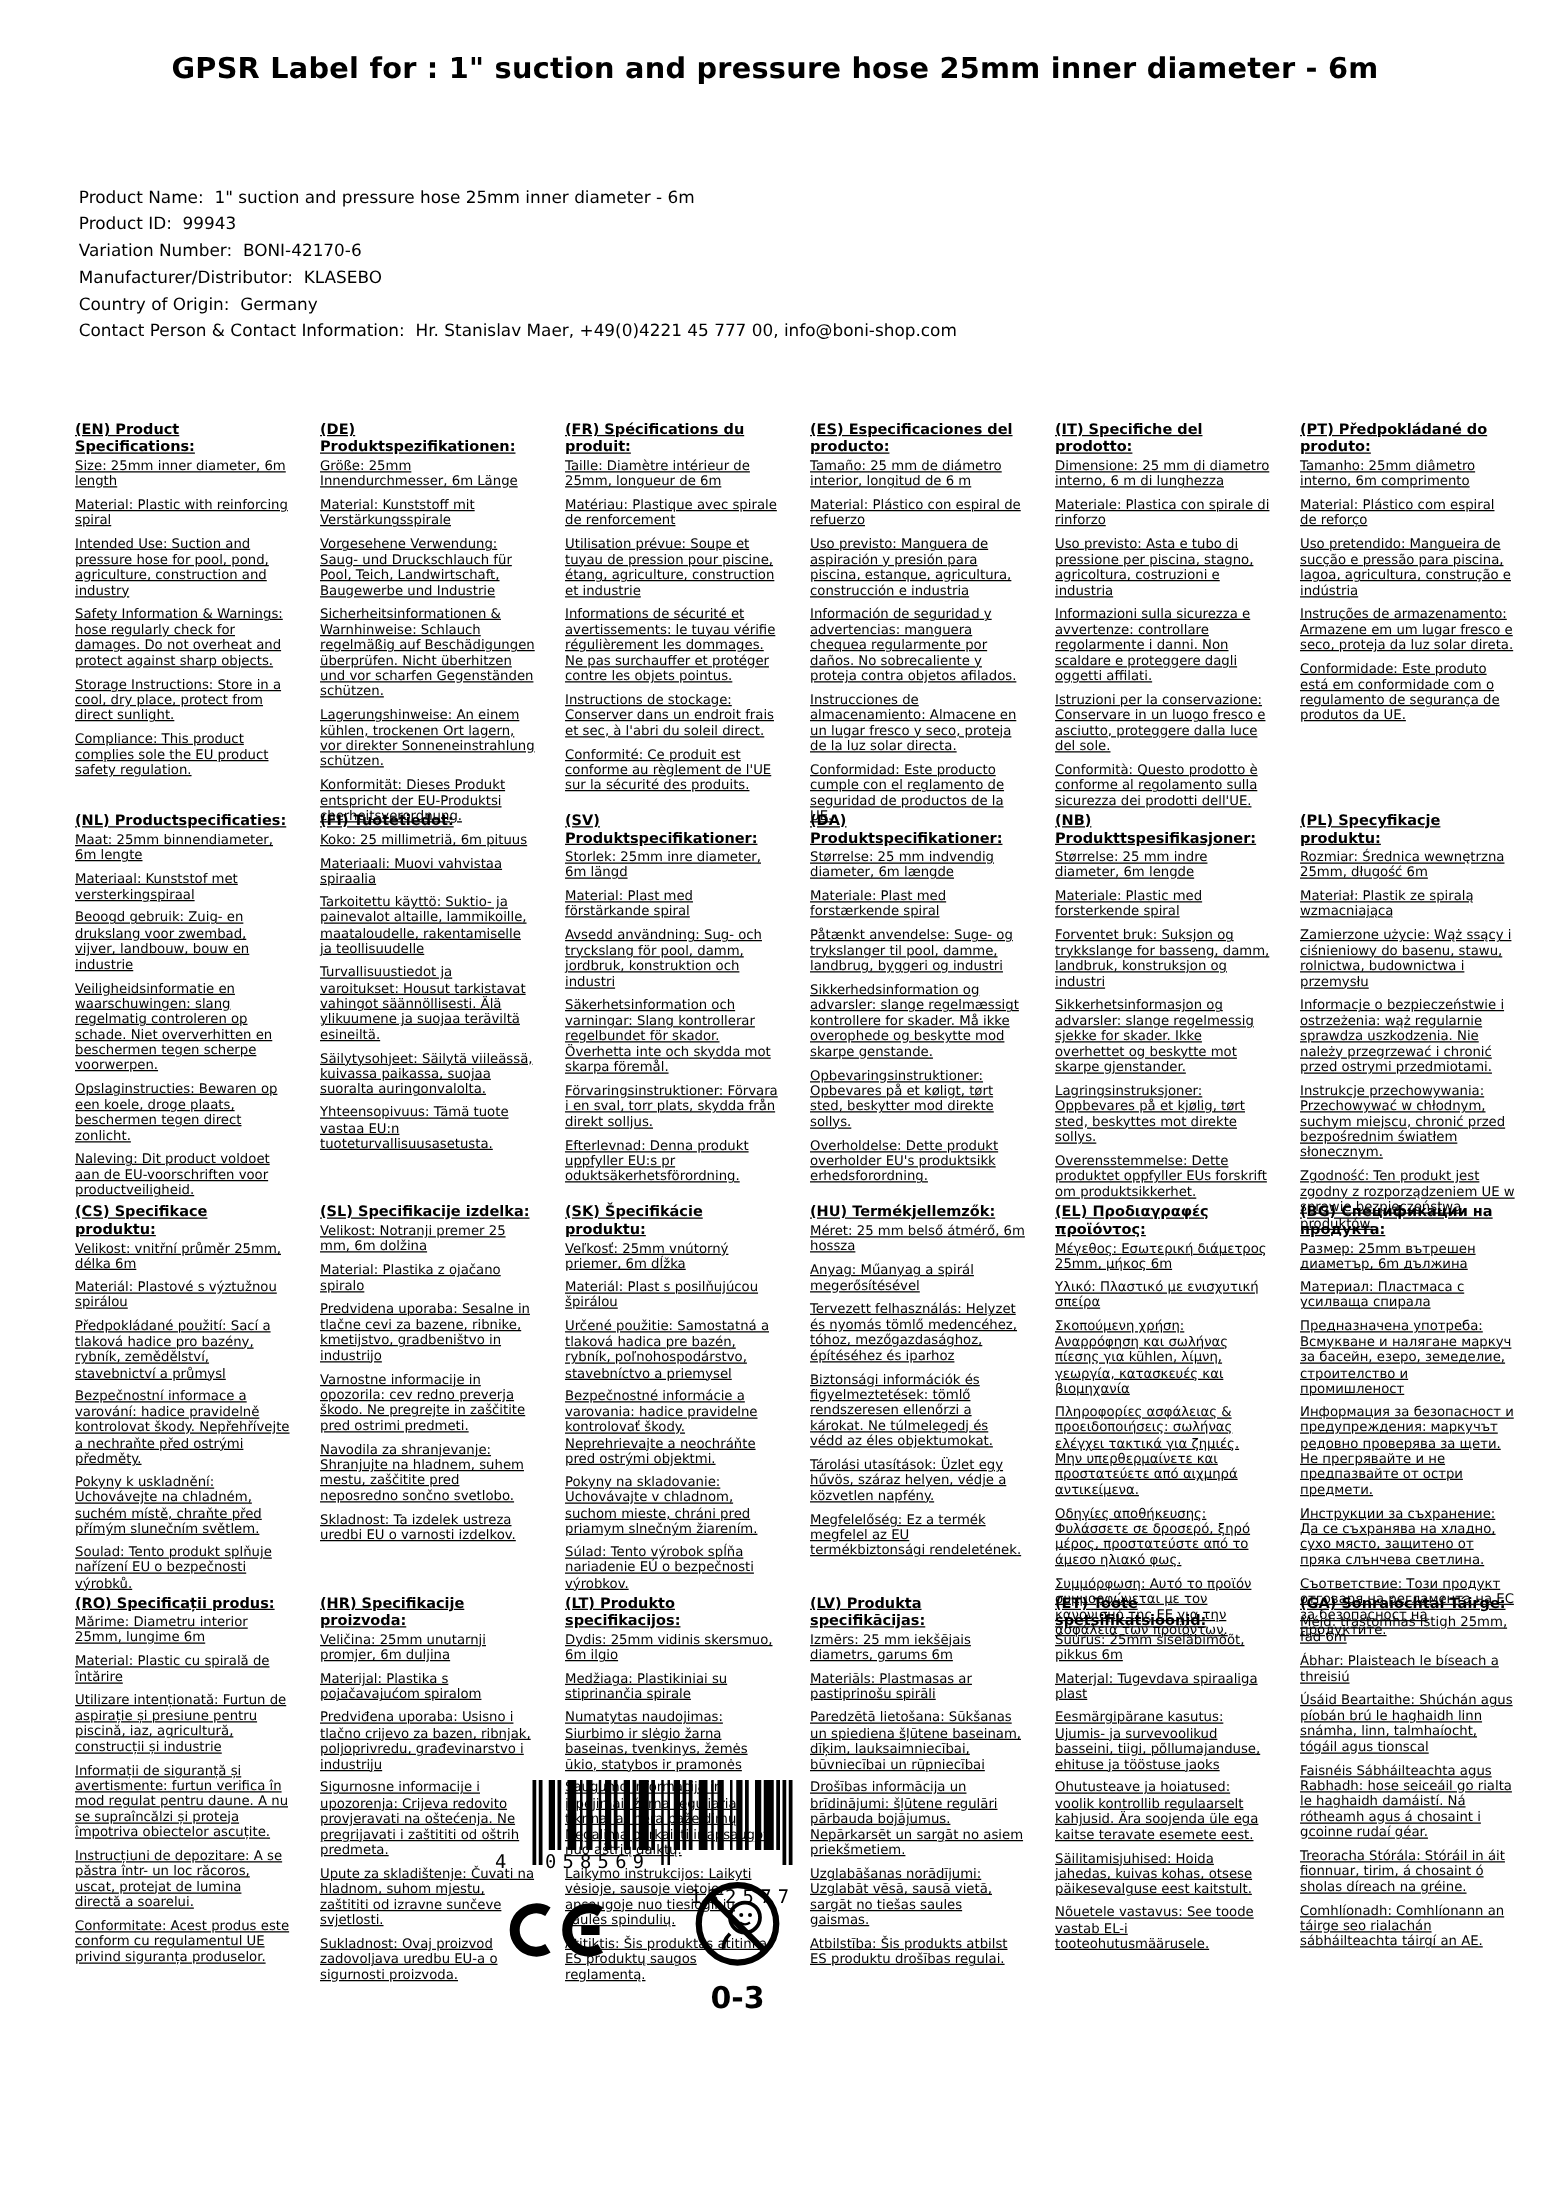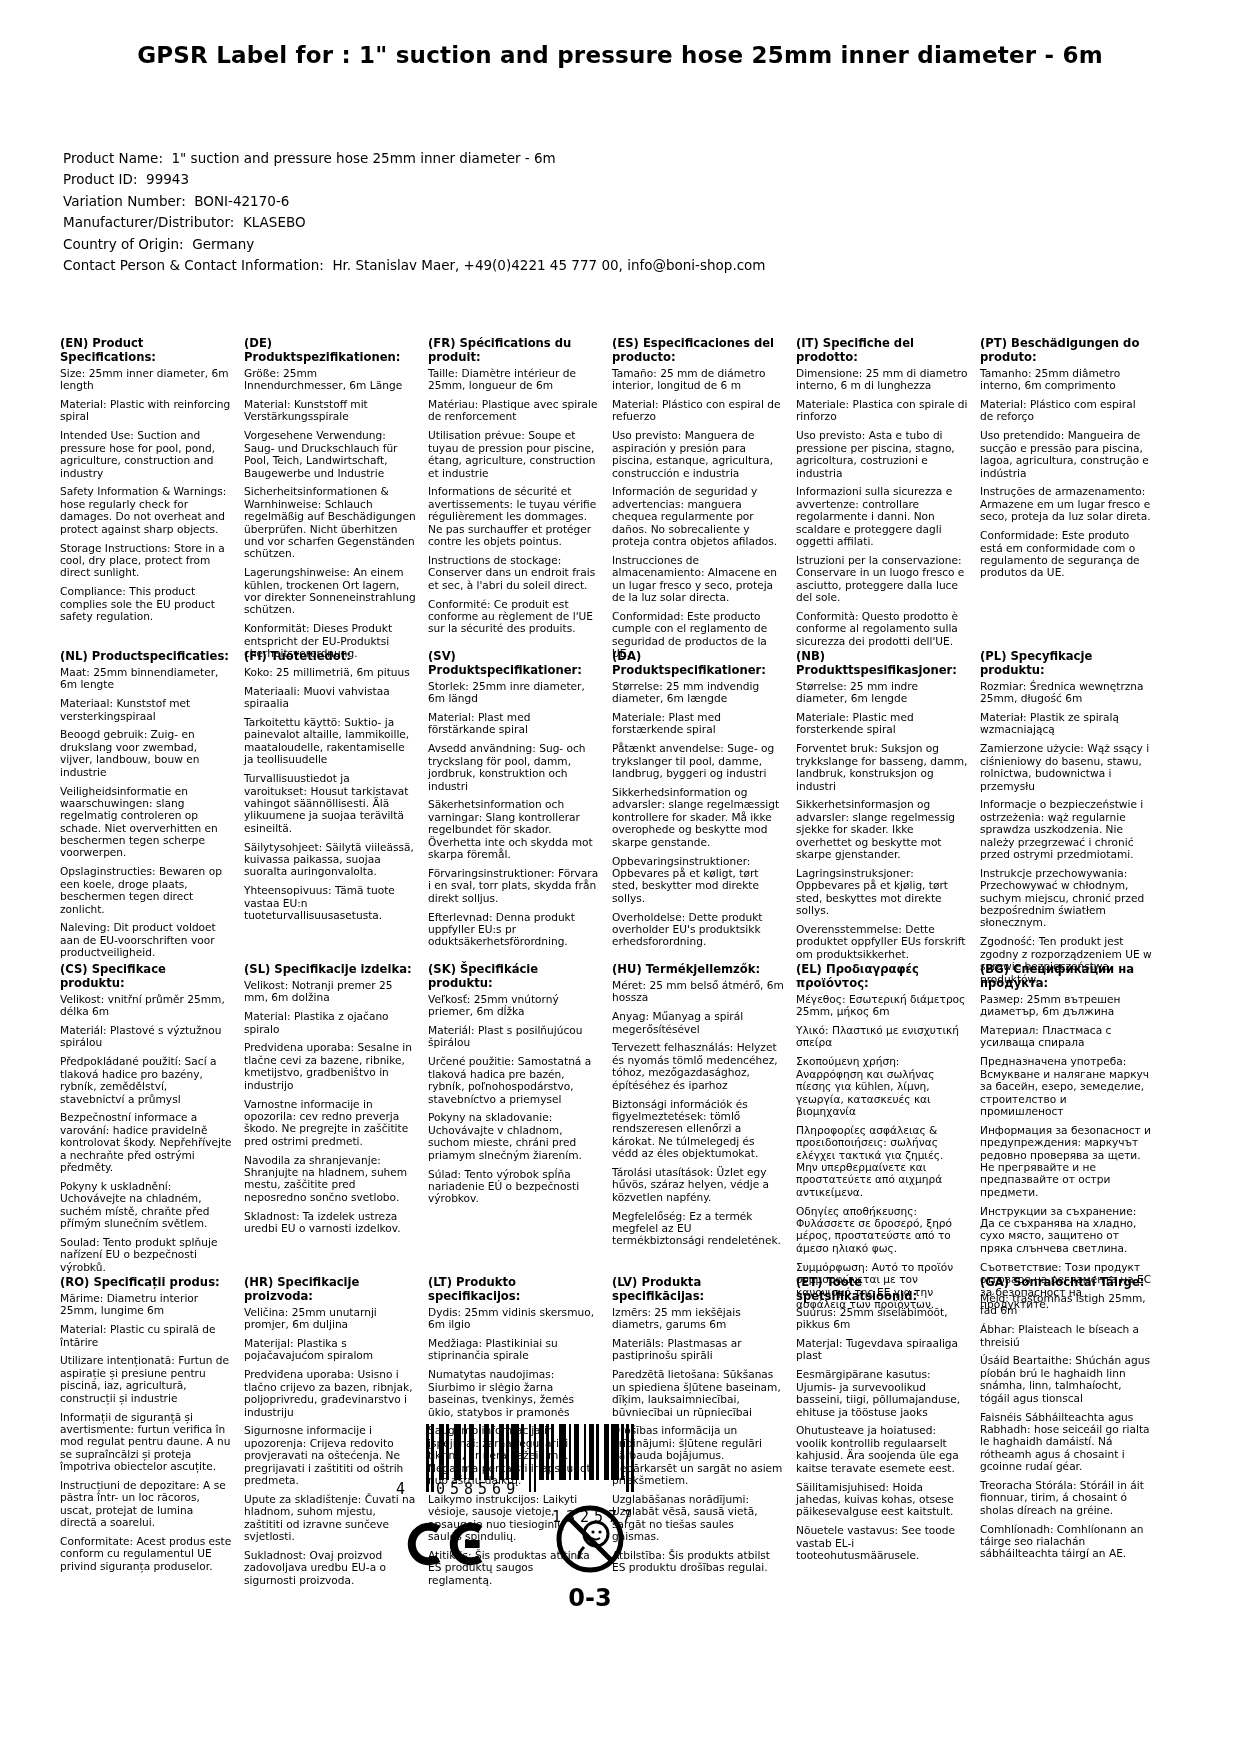--- a/index.html
+++ b/index.html
@@ -4,21 +4,21 @@
 <style>
   html,body{margin:0;padding:0;background:#fff;}
   .page{position:relative;width:1241px;height:1754px;background:#ffffff;overflow:hidden;
         font-family:"DejaVu Sans","Liberation Sans",sans-serif;color:#000;}
   .title{position:absolute;top:38px;left:120px;width:1000px;text-align:center;
          font-size:23px;font-weight:bold;line-height:1.55;letter-spacing:0.2px;}
   .product-info{position:absolute;top:148px;left:63px;width:1100px;font-size:13.5px;line-height:21.4px;}
   .info-line .lbl{font-weight:normal;}
   .info-line .val{font-weight:normal;}
   .lang-grid{position:absolute;top:337px;left:60px;display:grid;
-             grid-template-columns:repeat(6,172px);column-gap:12px;grid-auto-rows:313px;}
+             grid-template-columns:repeat(6,172px);column-gap:24px;grid-auto-rows:313px;text-decoration:underline;}
   .lang-block{overflow:visible;}
   .lang-block h3{margin:0 0 2px 0;font-size:11.6px;font-weight:bold;line-height:1.2;}
   .lang-block p{margin:0 0 6.5px 0;font-size:10.6px;line-height:1.17;}
   .barcode-wrap{position:absolute;left:396px;top:1424px;width:270px;height:80px;}
   .barcode-bars{position:absolute;left:30px;top:0;display:flex;align-items:flex-start;}
   .barcode-bars .bar{background:#000;}
   .bc-num{position:absolute;font-size:15px;font-family:"DejaVu Sans Mono","Liberation Mono",monospace;}
   .bc-prefix{left:0;top:56px;}
   .bc-left{left:40px;top:56px;letter-spacing:5px;}
   .bc-right{left:156px;top:56px;letter-spacing:5px;margin-top:28px;}
@@ -82,21 +82,21 @@
       <div class="lang-block">
         <h3>(IT) Specifiche del prodotto:</h3>
         <p>Dimensione: 25 mm di diametro interno, 6 m di lunghezza</p>
         <p>Materiale: Plastica con spirale di rinforzo</p>
         <p>Uso previsto: Asta e tubo di pressione per piscina, stagno, agricoltura, costruzioni e industria</p>
         <p>Informazioni sulla sicurezza e avvertenze: controllare regolarmente i danni. Non scaldare e proteggere dagli oggetti affilati.</p>
         <p>Istruzioni per la conservazione: Conservare in un luogo fresco e asciutto, proteggere dalla luce del sole.</p>
         <p>Conformità: Questo prodotto è conforme al regolamento sulla sicurezza dei prodotti dell'UE.</p>
       </div>
       <div class="lang-block">
-        <h3>(PT) Beschädigungen do produto:</h3>
+        <h3>(PT) Předpokládané do produto:</h3>
         <p>Tamanho: 25mm diâmetro interno, 6m comprimento</p>
         <p>Material: Plástico com espiral de reforço</p>
         <p>Uso pretendido: Mangueira de sucção e pressão para piscina, lagoa, agricultura, construção e indústria</p>
         <p>Instruções de armazenamento: Armazene em um lugar fresco e seco, proteja da luz solar direta.</p>
         <p>Conformidade: Este produto está em conformidade com o regulamento de segurança de produtos da UE.</p>
       </div>
       <div class="lang-block">
         <h3>(NL) Productspecificaties:</h3>
         <p>Maat: 25mm binnendiameter, 6m lengte</p>
         <p>Materiaal: Kunststof met versterkingspiraal</p>
@@ -166,20 +166,21 @@
         <p>Predvidena uporaba: Sesalne in tlačne cevi za bazene, ribnike, kmetijstvo, gradbeništvo in industrijo</p>
         <p>Varnostne informacije in opozorila: cev redno preverja škodo. Ne pregrejte in zaščitite pred ostrimi predmeti.</p>
         <p>Navodila za shranjevanje: Shranjujte na hladnem, suhem mestu, zaščitite pred neposredno sončno svetlobo.</p>
         <p>Skladnost: Ta izdelek ustreza uredbi EU o varnosti izdelkov.</p>
       </div>
       <div class="lang-block">
         <h3>(SK) Špecifikácie produktu:</h3>
         <p>Veľkosť: 25mm vnútorný priemer, 6m dĺžka</p>
         <p>Materiál: Plast s posilňujúcou špirálou</p>
         <p>Určené použitie: Samostatná a tlaková hadica pre bazén, rybník, poľnohospodárstvo, stavebníctvo a priemysel</p>
+        <p>Bezpečnostné informácie a varovania: hadice pravidelne kontrolovať škody. Neprehrievajte a neochráňte pred ostrými objektmi.</p>
         <p>Pokyny na skladovanie: Uchovávajte v chladnom, suchom mieste, chráni pred priamym slnečným žiarením.</p>
         <p>Súlad: Tento výrobok spĺňa nariadenie EÚ o bezpečnosti výrobkov.</p>
       </div>
       <div class="lang-block">
         <h3>(HU) Termékjellemzők:</h3>
         <p>Méret: 25 mm belső átmérő, 6m hossza</p>
         <p>Anyag: Műanyag a spirál megerősítésével</p>
         <p>Tervezett felhasználás: Helyzet és nyomás tömlő medencéhez, tóhoz, mezőgazdasághoz, építéséhez és iparhoz</p>
         <p>Biztonsági információk és figyelmeztetések: tömlő rendszeresen ellenőrzi a károkat. Ne túlmelegedj és védd az éles objektumokat.</p>
         <p>Tárolási utasítások: Üzlet egy hűvös, száraz helyen, védje a közvetlen napfény.</p>

